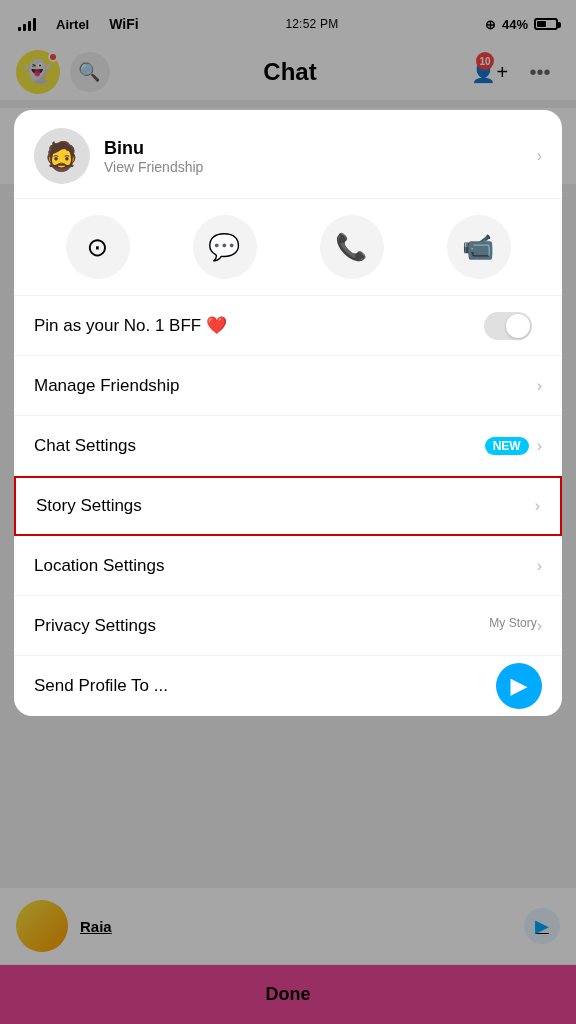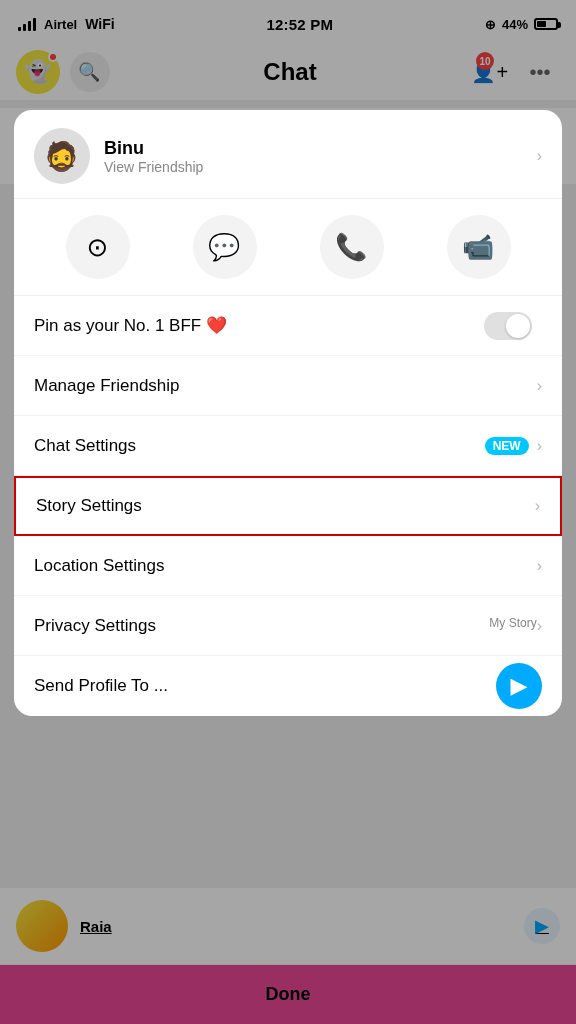--- a/index.html
+++ b/index.html
@@ -18,36 +18,36 @@
       display: flex;
       justify-content: space-between;
       align-items: center;
       padding: 10px 18px 6px;
       background: #fff;
       height: 44px;
     }
     .status-left {
       display: flex;
       align-items: center;
-      gap: 8px;
+      gap: 20px;
       font-size: 13px;
       font-weight: 600;
     }
     .signal-bars {
       display: flex; align-items: flex-end; gap: 2px; height: 14px;
     }
     .signal-bars span {
       background: #000;
       width: 3px;
       border-radius: 1px;
     }
     .wifi-icon { font-size: 14px; }
     .status-center {
-      font-size: 15px;
-      font-weight: 700;
+      font-size: 12px;
+      font-weight: 400;
       letter-spacing: 0.2px;
     }
     .status-right {
       display: flex;
       align-items: center;
       gap: 6px;
       font-size: 13px;
       font-weight: 600;
     }
     .battery-icon {

